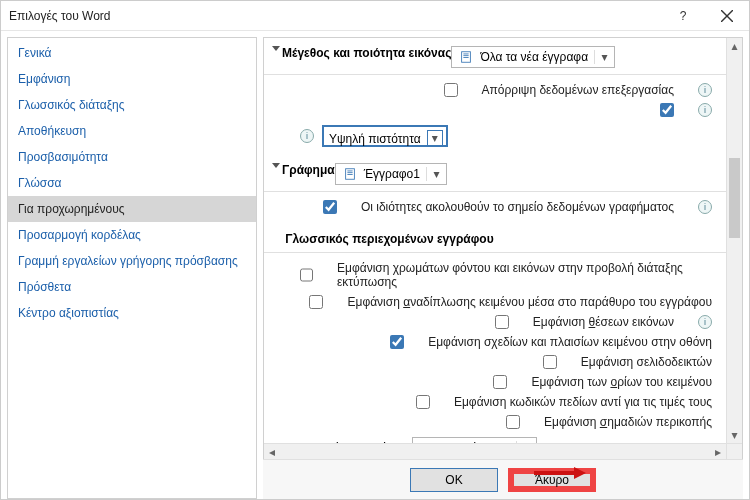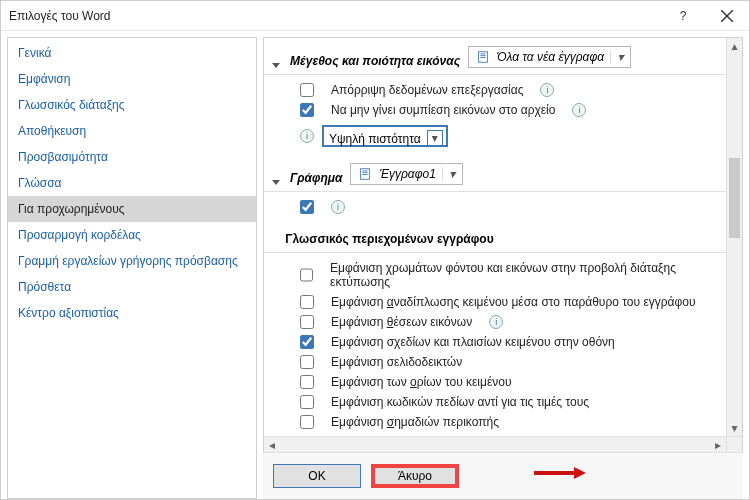--- a/index.html
+++ b/index.html
@@ -14,38 +14,38 @@
   .sidebar-item { padding: 6px 10px; color: #1b5faa; cursor: pointer; }
   .sidebar-item.selected { background: #d6d6d6; color: #222; }
   .content-wrap { flex: 1; display: flex; flex-direction: column; overflow: hidden; }
   .content { flex: 1; border: 1px solid #d0d0d0; border-bottom: none; overflow: hidden; position: relative; }
   .content-inner { position: absolute; inset: 0 16px 16px 0; overflow: hidden; }
   .vscroll { position: absolute; right: 0; top: 0; width: 16px; bottom: 16px; background: #f0f0f0; border-left: 1px solid #e0e0e0; }
   .vscroll .arrow { height: 16px; display:flex; align-items:center; justify-content:center; color:#666; }
   .vscroll .thumb { position:absolute; left:2px; right:2px; top:120px; height:80px; background:#c9c9c9; }
   .hscroll { position: absolute; bottom: 0; left: 0; right: 16px; height: 16px; background: #f0f0f0; border-top: 1px solid #e0e0e0; display:flex; justify-content:space-between; align-items:center; color:#666; }
   .corner { position:absolute; right:0; bottom:0; width:16px; height:16px; background:#f0f0f0; border-left:1px solid #e0e0e0; border-top:1px solid #e0e0e0;}
-  .section-header { display: flex; align-items: flex-end; gap: 8px; padding: 8px 8px 6px 8px; border-bottom: 1px solid #e0e0e0; font-weight: 600; font-style: italic; }
+  .section-header { display: flex; align-items: flex-start; gap: 0; padding: 8px 8px 6px 8px; border-bottom: 1px solid #e0e0e0; font-weight: 600; }
   .section-header .caret { width:0; height:0; border-left:4px solid transparent; border-right:4px solid transparent; border-top:5px solid #555; margin-right:2px;}
   .dropdown { display: inline-flex; align-items: center; border: 1px solid #b5b5b5; background: #fff; height: 22px; padding: 0 4px 0 6px; gap: 6px; font-weight: normal; }
   .dropdown.focused { border: 1px solid #3b78b5; box-shadow: 0 0 0 1px #3b78b5 inset; align-items: flex-end; }
   .dropdown .dd-caret { width:16px; text-align:center; color:#555; border-left:1px solid #ddd; padding-left:4px;}
   .dropdown .dd-caret.focused { border:1px solid #3b78b5; padding:0 3px;}
   .doc-icon { width:16px; height:16px; display:inline-flex; align-items:center; justify-content:center; }
   .group { padding: 6px 14px 4px 36px; }
-  .row { display: flex; align-items: center; gap: 17px; padding: 2px 0 4px 0; }
+  .row { display: flex; align-items: center; gap: 24px; padding: 2px 0 4px 0; justify-content: flex-end; }
   .row input[type=checkbox] { width: 14px; height: 14px; accent-color: #3b78b5; }
   .row label { color: #222; }
   .u { text-decoration: underline; text-decoration-style: solid; }
   .subhead { font-weight: 600; padding: 10px 8px 6px 10px; border-bottom: 1px solid #e0e0e0; }
   .info-icon { width:14px; height:14px; border:1px solid #8aa; border-radius:50%; display:inline-flex; align-items:center; justify-content:center; font-size:9px; color:#478; background:#eef6f6; }
   .field-row { display:flex; align-items:center; gap:8px; padding:4px 0; }
   .hscroll .harrow { width:16px; text-align:center; }
-  .footer { height: 47px; display: flex; align-items: center; justify-content: flex-start; gap: 10px; padding: 0 10px; border-top: 1px solid #e0e0e0; background:#f7f7f7; }
-  .btn { min-width: 88px; height: 24px; border: 4px solid #ef4444; background: #e1e1e1; text-align: center; display:flex; align-items:center; justify-content:center; cursor:pointer; }
+  .footer { height: 40px; display: flex; align-items: center; justify-content: center; gap: 10px; padding: 0 10px; border-top: 1px solid #e0e0e0; background:#f7f7f7; }
+  .btn { min-width: 88px; height: 24px; border: 6px solid #ef4444; background: #e1e1e1; text-align: center; display:flex; align-items:center; justify-content:center; cursor:pointer; }
   .btn.primary { border: 1px solid #3b78b5; background:#e1e1e1; }
   .arrow-highlight { position:absolute; left: 534px; top: 467px; width: 52px; height: 12px; pointer-events:none; }
   .arrow-highlight .shaft { position:absolute; left:0; top:4px; width:40px; height:4px; background:#c11; }
   .arrow-highlight .head { position:absolute; right:0; top:0; width:0; height:0; border-top:6px solid transparent; border-bottom:6px solid transparent; border-left:12px solid #c11; }
 </style>
 </head>
 <body>
 
 <div class="window">
 
@@ -99,21 +99,20 @@
             </span>
           </div>
           <div class="group">
             <div class="row">
               <input type="checkbox" style="">
               <label>Απόρριψη δεδομένων επεξεργασίας</label>
               <span class="info-icon">i</span>
             </div>
             <div class="row">
               <input type="checkbox" checked="" style="">
-              <label>Να μην γίνει συμπίεση εικόνων στο αρχείο</label>
               <span class="info-icon">i</span>
             </div>
             <div class="field-row">
               <span class="info-icon">i</span>
               <span class="dropdown focused">
                 <span>Υψηλή πιστότητα</span>
                 <span class="dd-caret focused">▾</span>
               </span>
             </div>
           </div>
@@ -130,20 +129,21 @@
                     <rect x="5" y="8" width="6" height="1" fill="#3b78b5"></rect>
                   </svg>
               </span>
               <span>Έγγραφο1</span>
               <span class="dd-caret">▾</span>
             </span>
           </div>
           <div class="group">
             <div class="row">
               <input type="checkbox" checked="" style="">
+              <label>Οι ιδιότητες ακολουθούν το σημείο δεδομένων γραφήματος</label>
               <span class="info-icon">i</span>
             </div>
           </div>
 
           <div class="subhead">
             <span class="caret" style="display:inline-block; margin-right:8px;"></span>
             <span>Γλωσσικός περιεχομένων εγγράφου</span>
           </div>
           <div class="group">
             <div class="row">

